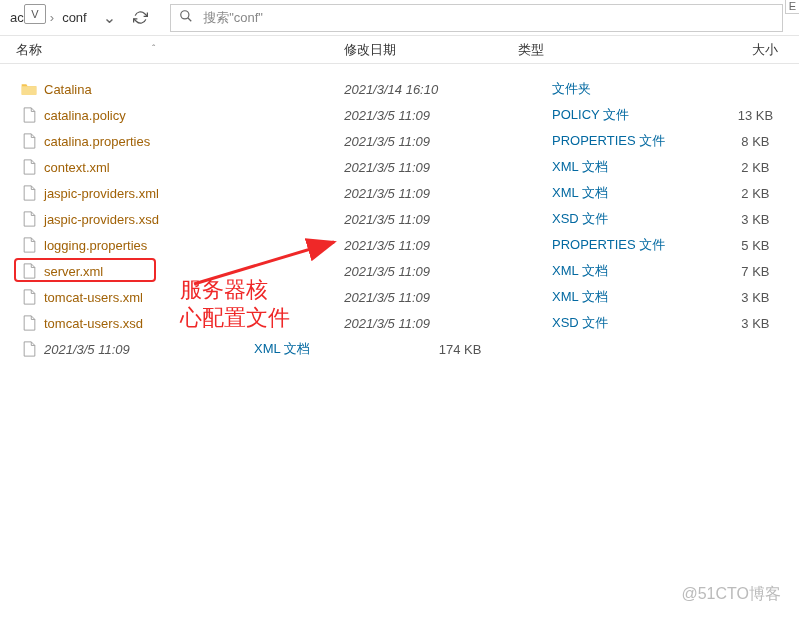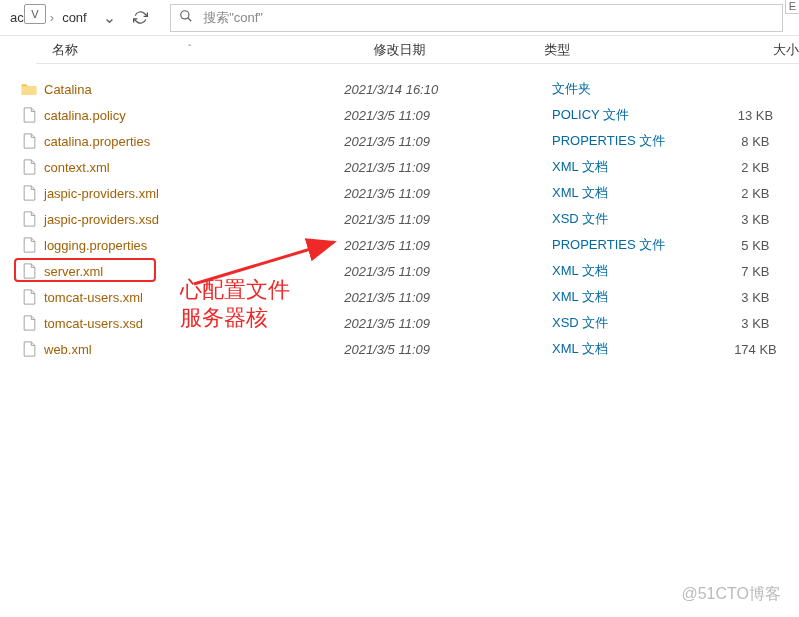--- a/index.html
+++ b/index.html
@@ -9,21 +9,21 @@
     .breadcrumb-area { display: flex; align-items: center; font-size: 13px; }
     .breadcrumb-item { padding: 0 6px; color: #333; }
     .breadcrumb-sep { color: #888; margin: 0 2px; }
     .dropdown-chevron { color: #666; margin: 0 10px; }
     .refresh-btn { width: 28px; height: 28px; display: flex; align-items: center; justify-content: center; cursor: pointer; margin-right: 10px; }
     .v-icon { border: 1px solid #999; border-radius: 2px; width: 22px; height: 20px; display: flex; align-items: center; justify-content: center; font-size: 11px; color: #555; position: absolute; top: 4px; left: 24px; background: #fff; }
     
     .search-box { flex: 1; height: 28px; margin: 0 12px 0 6px; border: 1px solid #ccc; display: flex; align-items: center; padding: 0 8px; font-size: 13px; color: #888; }
     .search-box .search-icon { margin-right: 10px; color: #666; }
     
-    .headers { display: flex; height: 28px; align-items: center; font-size: 13px; color: #333; border-bottom: 1px solid #e5e5e5; padding-left: 16px; margin-left: 36px; }
+    .headers { display: flex; height: 28px; align-items: center; font-size: 13px; color: #333; border-bottom: 1px solid #e5e5e5; padding-left: 16px; }
     .col-name { width: 328px; display: flex; align-items: center; }
     .col-date { width: 174px; }
     .col-type { width: 170px; }
     .col-size { width: 90px; text-align: right; }
     .sort-chevron { margin-left: 110px; color: #888; font-size: 10px; }
     
     .file-list { padding-top: 12px; }
     .file-row { display: flex; align-items: center; height: 26px; font-size: 13px; padding-left: 20px; position: relative; }
     .file-icon { width: 18px; height: 18px; margin-right: 6px; display: inline-flex; align-items: center; justify-content: center; flex-shrink: 0; }
     .folder-svg { width: 16px; height: 14px; }
@@ -204,34 +204,33 @@
       <span class="file-type">XSD 文件</span>
       <span class="file-size">3 KB</span>
     </div>
     <div class="file-row">
       <span class="file-icon">
         <svg class="file-svg" viewBox="0 0 14 18">
           <path fill="#fff" stroke="#999" stroke-width="1" d="M1 1h8l4 4v12H1z"></path>
           <path fill="none" stroke="#999" stroke-width="1" d="M9 1v4h4"></path>
         </svg>
       </span>
-      <span class="file-name">web.xml</span>
       <span class="file-date">2021/3/5 11:09</span>
       <span class="file-type">XML 文档</span>
       <span class="file-size">174 KB</span>
     </div>
   </div>
 
 <svg class="arrow-svg" width="160" height="60">
   <defs>
       <marker id="ah" markerWidth="10" markerHeight="8" refX="9" refY="4" orient="auto">
         <polygon points="0 0, 10 4, 0 8" fill="#ef2828"></polygon>
       </marker>
     </defs>
   <line x1="8" y1="52" x2="148" y2="10" stroke="#ef2828" stroke-width="3" marker-end="url(#ah)"></line>
 </svg>
 
 <div class="annotation">
+  <div>服务器核</div>
   <div>心配置文件</div>
-  <div>服务器核</div>
 </div>
 
 <div class="watermark">@51CTO博客</div>
 
 </body></html>

